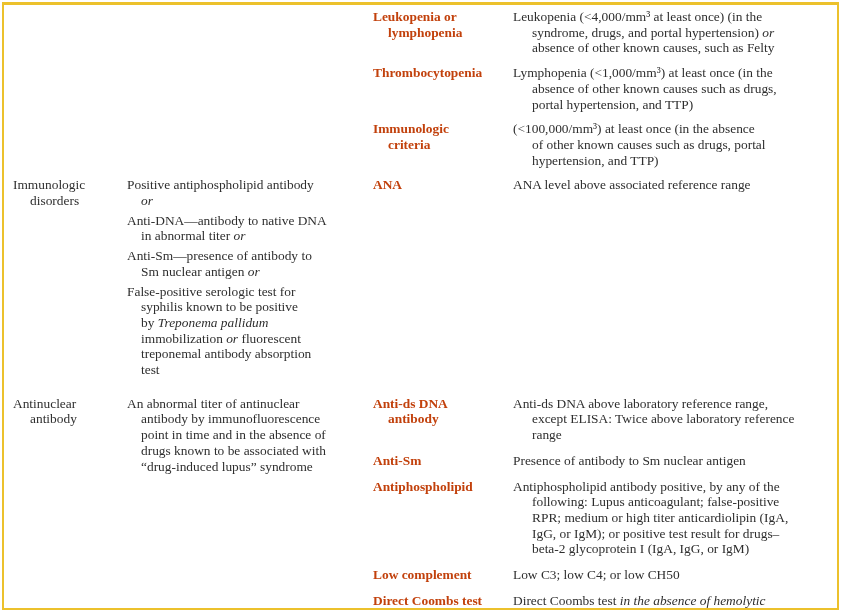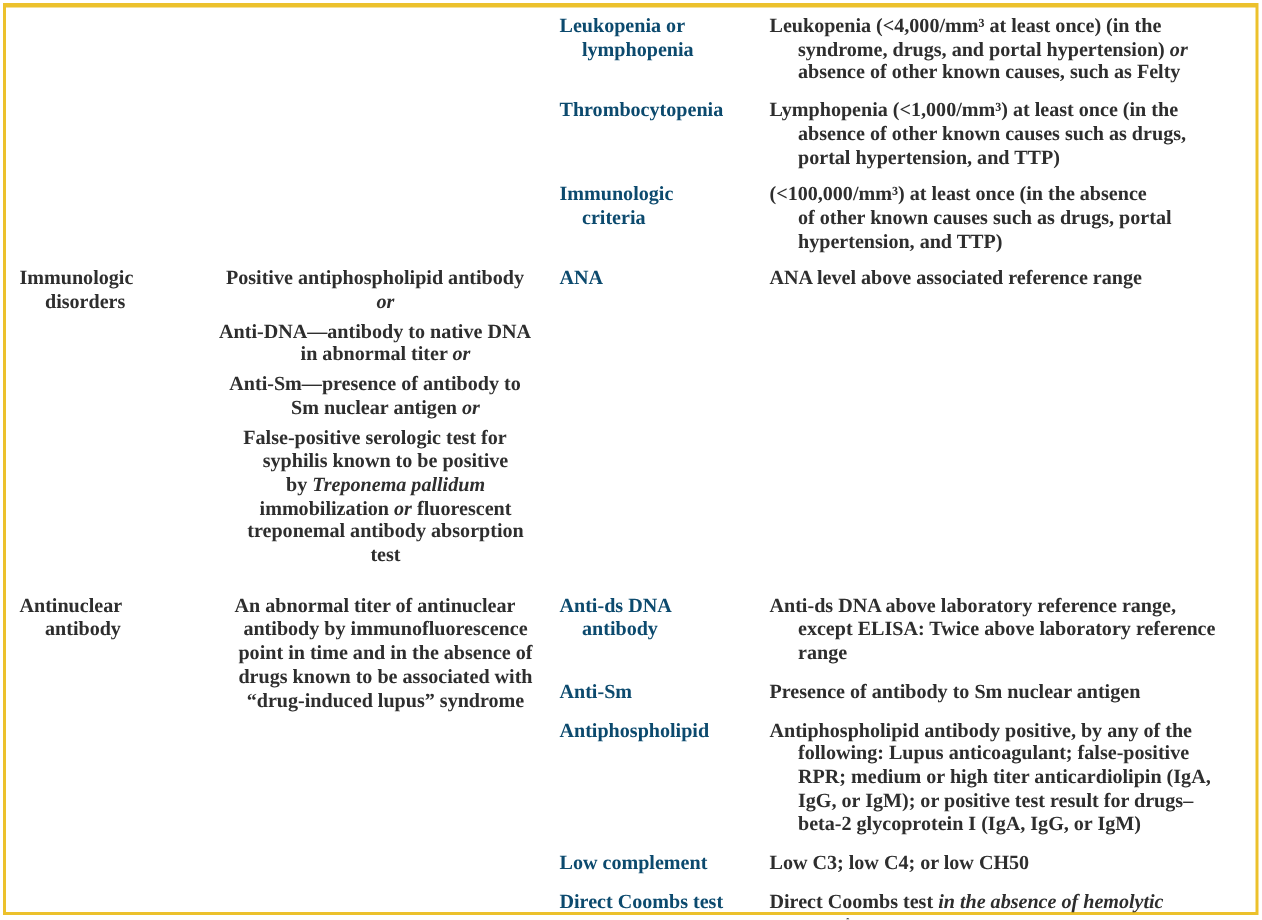--- a/index.html
+++ b/index.html
@@ -7,27 +7,27 @@
         font-family:"Liberation Serif","DejaVu Serif",serif;color:#2e2e2e;}
   .frame{position:absolute;left:2px;top:2px;right:2px;bottom:3px;
          border:2px solid #ECC12C;border-top-width:3px;pointer-events:none;}
   .content{position:absolute;left:4px;top:5px;right:4px;padding:4px 9px 0 9px;
            font-size:13.4px;line-height:15.7px;}
   .sec{display:grid;grid-template-columns:114px 246px 140px 1fr;align-items:start;}
   .sec1{row-gap:9px;}
   .sec2{margin-top:9px;}
   .sec3{margin-top:18px;row-gap:10px;}
   .c1{grid-column:1;}
-  .c2{grid-column:2;text-align:center;}
+  .c2{grid-column:2;}
   .c3{grid-column:3;}
   .c4{grid-column:4;}
   .r1{grid-row:1;} .r2{grid-row:2;} .r3{grid-row:3;} .r4{grid-row:4;} .r5{grid-row:5;}
   .span5{grid-row:1 / span 5;}
-  .lbl3 .line{font-weight:bold;color:#0c4a6e;}
-  .line{white-space:nowrap;font-weight:bold;}
+  .lbl3 .line{font-weight:bold;color:#c2410c;}
+  .line{white-space:nowrap;}
   .c1 .cont{margin-left:17px;}
   .c3 .cont{margin-left:15px;}
   .c4 .cont{margin-left:19px;}
   .c2 .item .cont{margin-left:14px;}
   .c2 .item{margin-bottom:4px;}
   .c2 .item:last-child{margin-bottom:0;}
   i{font-style:italic;}
 </style>
 </head>
 <body>

